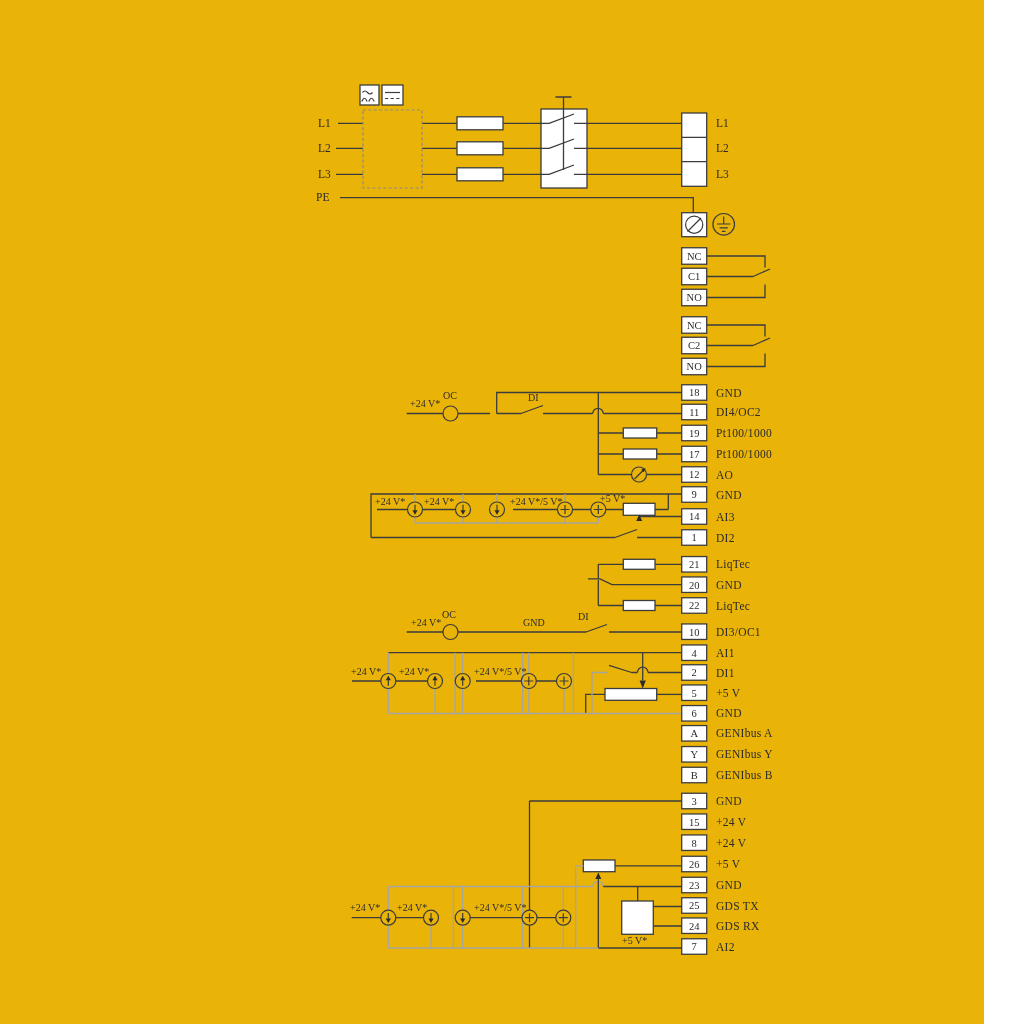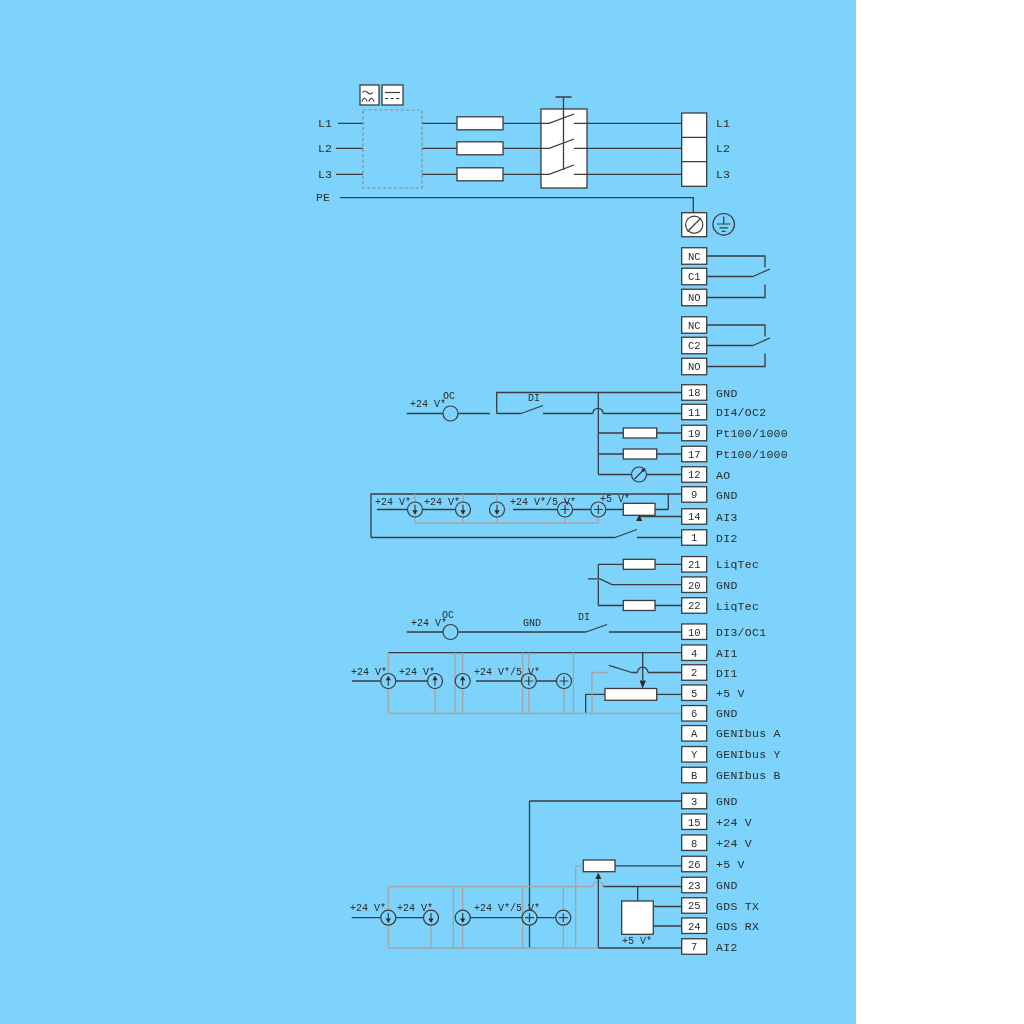--- a/index.html
+++ b/index.html
@@ -1,17 +1,17 @@
 <!DOCTYPE html>
 <html><head>
 <meta charset="utf-8">
 <style>
   html,body{margin:0;padding:0;background:#ffffff;}
-  .stage{position:relative;width:856px;height:1024px;background:#7dd3fc;overflow:hidden;
-         font-family:Liberation Mono, monospace;}
+  .stage{position:relative;width:984px;height:1024px;background:#eab308;overflow:hidden;
+         font-family:Liberation Serif, serif;}
   svg{position:absolute;left:0;top:0;}
   .w   {stroke:#3c3c3c;stroke-width:1.3;fill:none;}
   .gy  {stroke:#a5a5a5;stroke-width:1.3;fill:none;}
   .box {stroke:#3c3c3c;stroke-width:1.3;fill:#ffffff;}
   .dash{stroke:#8a8a8a;stroke-width:1.2;fill:none;stroke-dasharray:3,2.4;}
   .sym {stroke:#3c3c3c;stroke-width:1.2;fill:none;}
   .fil {fill:#2b2b2b;stroke:none;}
   text {fill:#2b2b2b;}
   .tlbl{font-size:11.5px;letter-spacing:.3px;}
   .tnum{font-size:10.5px;text-anchor:middle;}

